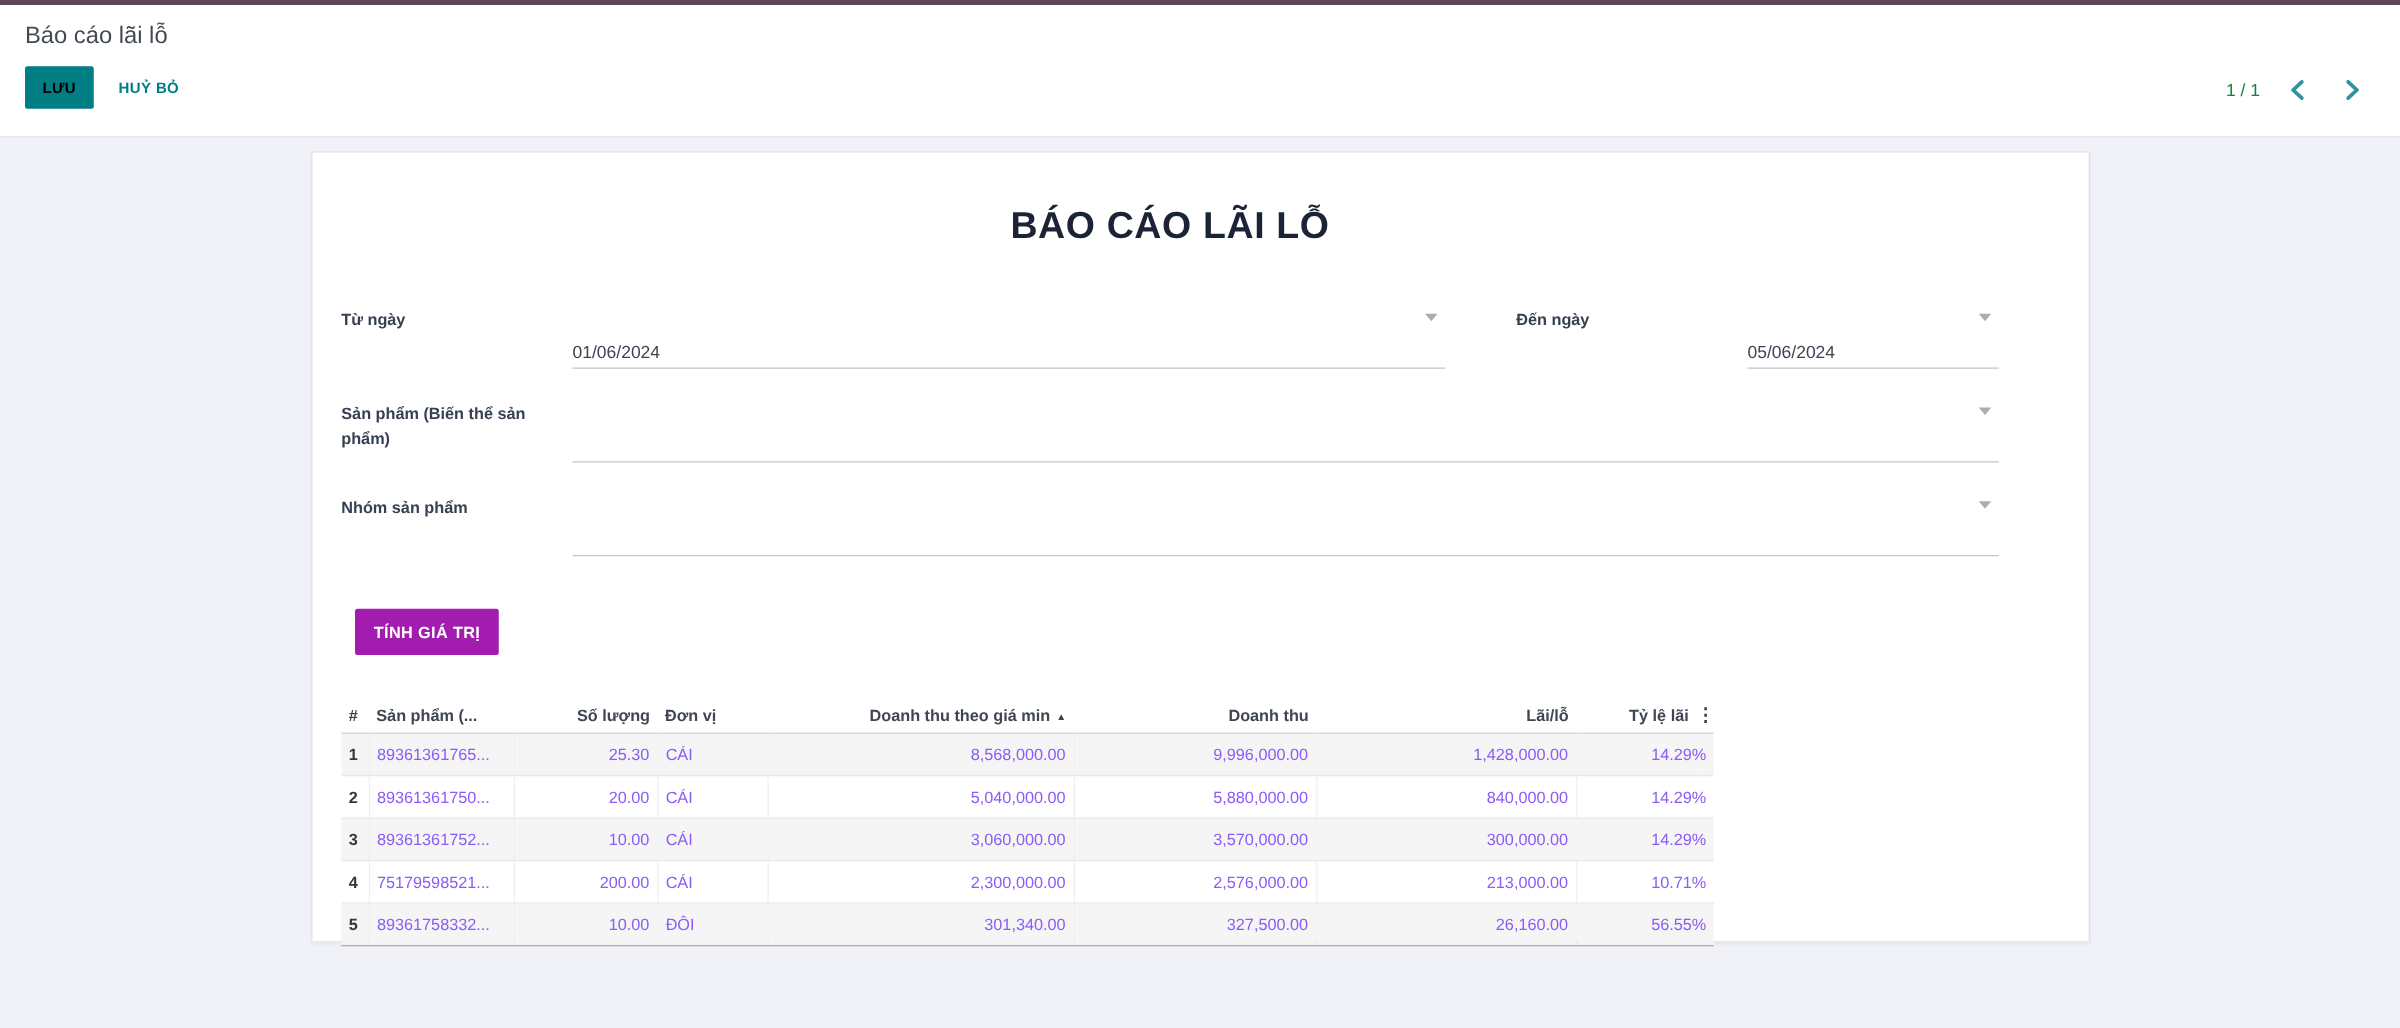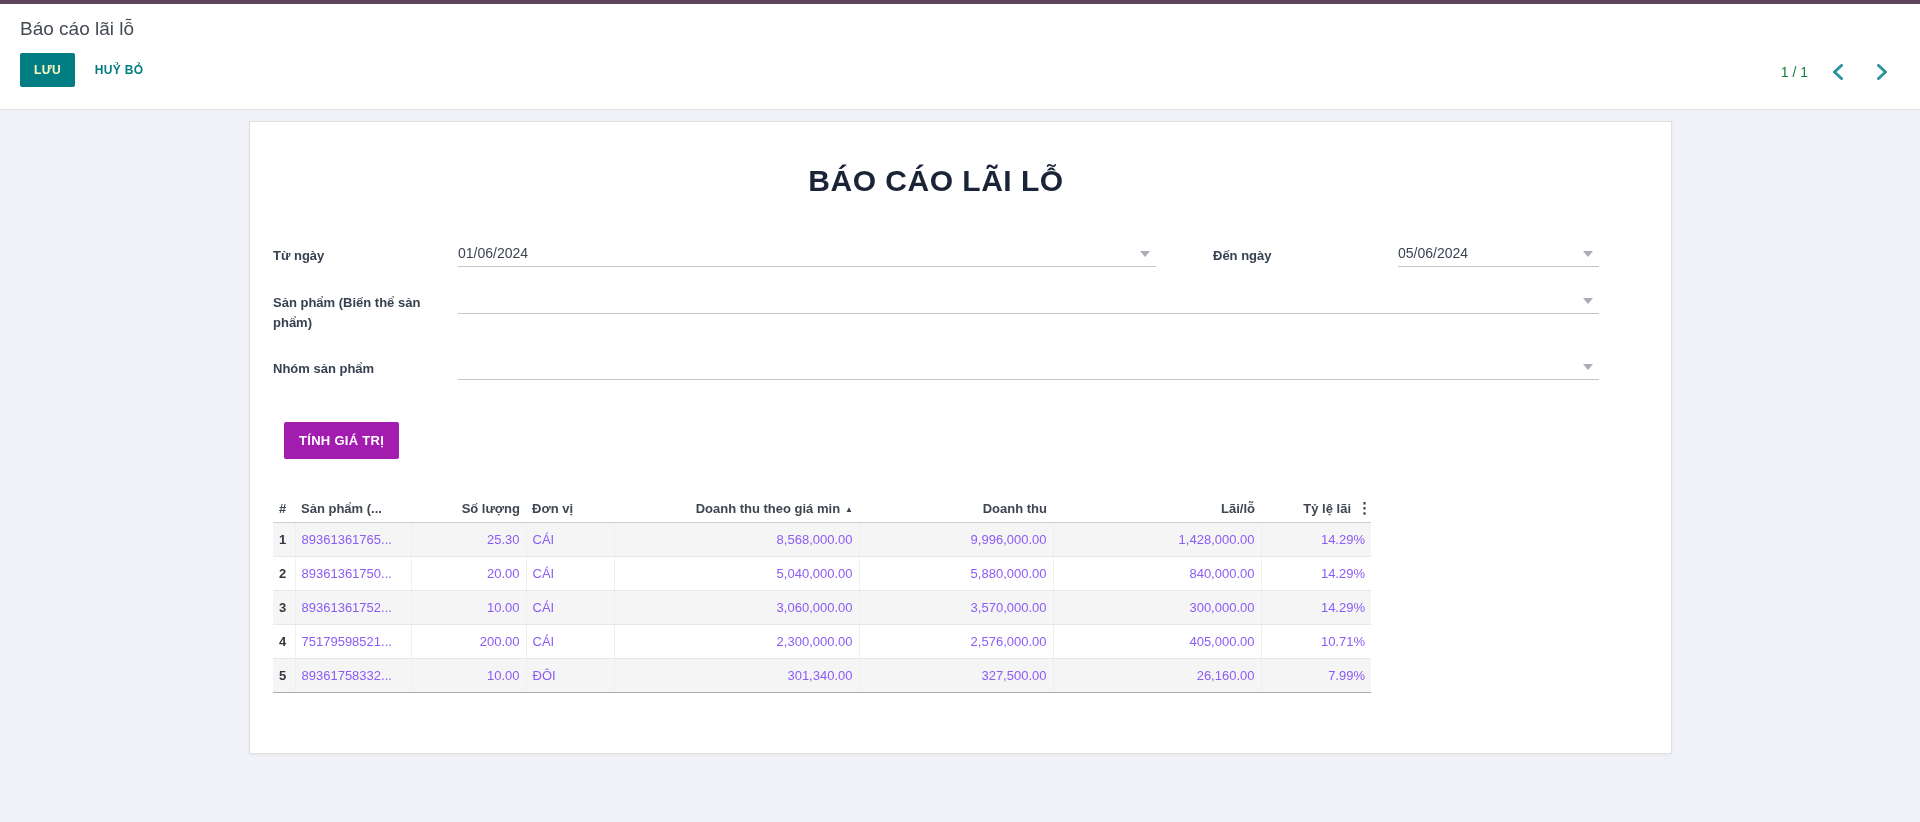--- a/index.html
+++ b/index.html
@@ -7,21 +7,21 @@
     font-family:"Liberation Sans", sans-serif; background:#f1f2f7; }
 
   
   .accent-bar { height:4px; background:#60445a; }
   .control-panel { background:#fff; height:106px; padding:14px 20px 0 20px;
     border-bottom:1px solid #e2e2e2; position:relative; }
   .page-title { font-size:19px; font-weight:400; color:#444a53; }
   .cp-buttons { margin-top:13px; display:flex; align-items:center; gap:8px; }
   .btn { border:none; cursor:pointer; font-family:inherit; font-size:12px;
     font-weight:bold; letter-spacing:.3px; border-radius:2px; }
-  .btn-primary { background:#017e84; color:#fef9c3; padding:10px 14px; }
+  .btn-primary { background:#017e84; color:#000000; padding:10px 14px; }
   .btn-link { background:transparent; color:#017e84; padding:10px 12px; }
   .pager { position:absolute; right:22px; top:56px; display:flex;
     align-items:center; gap:14px; }
   .pager-count { font-size:14px; color:#15803d; cursor:pointer; }
   .pager-btn { background:none; border:none; cursor:pointer; padding:4px 10px; }
   .pager-btn svg { display:block; }
 
   
   .content-area { height:712px; padding-top:11px; }
   .report-card { width:1423px; height:633px; margin-left:249px; background:#fff;
@@ -33,21 +33,21 @@
 
   
   .form-grid { display:grid; grid-template-columns:1fr; column-gap:57px;
     row-gap:22px; margin-left:0; }
   .field { display:flex; align-items:flex-start; }
   .field-label { width:185px; flex:0 0 185px; font-size:13px; font-weight:bold;
     color:#374151; line-height:1.55; padding-top:4px; }
   .field-input-wrap { position:relative; flex:1; }
   .field-input { width:100%; border:none; border-bottom:1px solid #c4c4c4;
     font-family:inherit; font-size:14px; color:#3c4452; padding:3px 20px 5px 0;
-    background:transparent; outline:none; }
+    background:transparent; outline:none;margin-top:28px; }
   .caret { position:absolute; right:6px; top:9px; width:0; height:0;
     border-left:5px solid transparent; border-right:5px solid transparent;
     border-top:6px solid #a9adb5; cursor:pointer; }
   .span-two { grid-column:1 / span 2; }
 
   .compute-btn { margin:42px 0 0 11px; background:#a21caf; color:#fff;
     padding:11px 15px; font-size:13px; }
 
   
   .table-wrap { margin-top:35px; width:1098px; }
@@ -198,31 +198,31 @@
     <td class="col-num">300,000.00</td>
     <td class="col-num" colspan="2">14.29%</td>
   </tr>
             <tr>
     <td class="cell-index">4</td>
     <td>75179598521...</td>
     <td class="col-num">200.00</td>
     <td>CÁI</td>
     <td class="col-num">2,300,000.00</td>
     <td class="col-num">2,576,000.00</td>
-    <td class="col-num">405,000.00</td>
+    <td class="col-num">213,000.00</td>
     <td class="col-num" colspan="2">10.71%</td>
   </tr>
             <tr>
     <td class="cell-index">5</td>
     <td>89361758332...</td>
     <td class="col-num">10.00</td>
     <td>ĐÔI</td>
     <td class="col-num">301,340.00</td>
     <td class="col-num">327,500.00</td>
     <td class="col-num">26,160.00</td>
-    <td class="col-num" colspan="2">7.99%</td>
+    <td class="col-num" colspan="2">56.55%</td>
   </tr>
           </tbody>
       </table>
     </div>
 
   </div>
 </div>
 
 </body></html>

